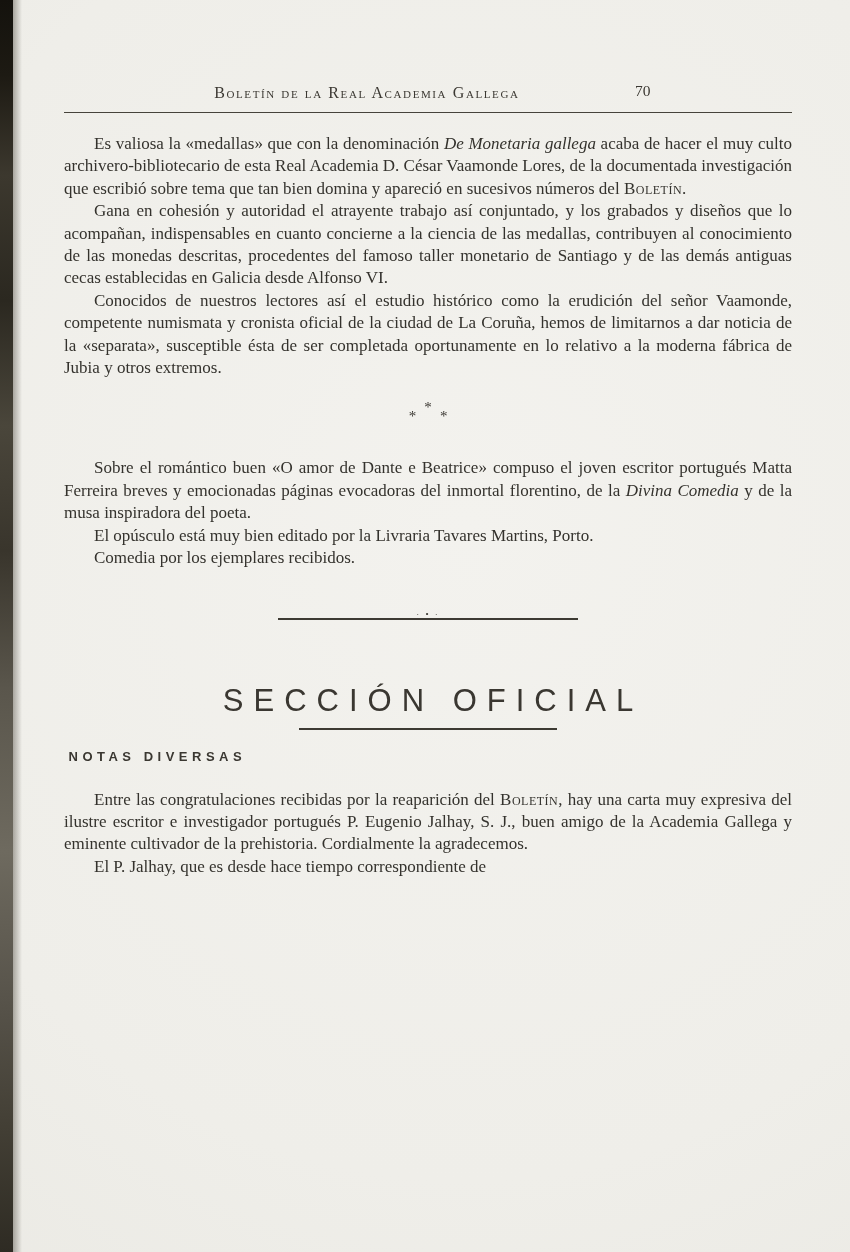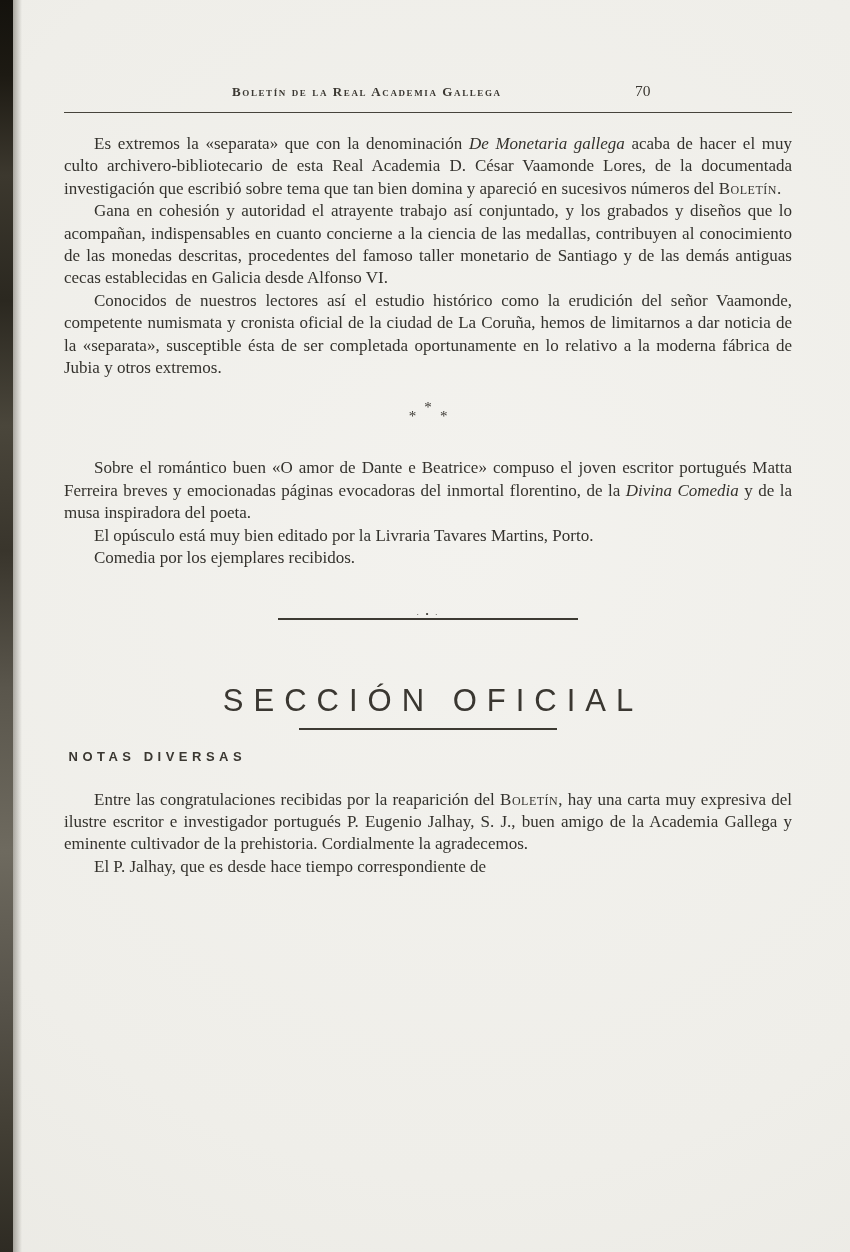--- a/index.html
+++ b/index.html
@@ -20,21 +20,21 @@
   }
   .scan-edge::after{
     content:"";position:absolute;right:-9px;top:0;bottom:0;width:9px;
     background:linear-gradient(90deg, rgba(62,57,46,.40), rgba(62,57,46,0));
   }
   .content{position:absolute;left:64px;right:58px;top:0;padding-top:84px;}
 
   .header{position:relative;height:20px;}
   .running-title{
     position:absolute;left:41.6%;transform:translateX(-50%);
-    font-weight:bold;font-size:13px;letter-spacing:1.6px;
+    font-weight:normal;font-size:16px;letter-spacing:1.6px;
     font-variant:small-caps;white-space:nowrap;color:#3b3832;
   }
   .page-number{position:absolute;left:571px;top:-2px;font-size:15.5px;color:#3b3832;}
   .header-rule{margin-top:8px;border-top:1.6px solid #46433b;height:0;}
 
   .body-text{margin-top:20px;}
   .body-text p{
     margin:0;text-indent:30px;text-align:justify;
     font-size:17px;line-height:22.4px;color:#34322d;
   }
@@ -79,21 +79,21 @@
 
   <div class="content">
 
     <div class="header">
       <span class="running-title">Boletín de la Real Academia Gallega</span>
       <span class="page-number">70</span>
     </div>
     <div class="header-rule"></div>
 
     <div class="body-text">
-      <p><span>Es extremos la «separata» que con la denominación </span><span class="seg-i">De Monetaria gallega</span><span> acaba de hacer el muy culto archivero-bibliotecario de esta Real Academia D. César Vaamonde Lores, de la documentada investigación que escribió sobre tema que tan bien domina y apareció en sucesivos números del </span><span class="seg-sc">Boletín</span><span>.</span></p>
+      <p><span>Es valiosa la «medallas» que con la denominación </span><span class="seg-i">De Monetaria gallega</span><span> acaba de hacer el muy culto archivero-bibliotecario de esta Real Academia D. César Vaamonde Lores, de la documentada investigación que escribió sobre tema que tan bien domina y apareció en sucesivos números del </span><span class="seg-sc">Boletín</span><span>.</span></p>
       <p><span>Gana en cohesión y autoridad el atrayente trabajo así conjuntado, y los grabados y diseños que lo acompañan, indispensables en cuanto concierne a la ciencia de las medallas, contribuyen al conocimiento de las monedas descritas, procedentes del famoso taller monetario de Santiago y de las demás antiguas cecas establecidas en Galicia desde Alfonso VI.</span></p>
       <p><span>Conocidos de nuestros lectores así el estudio histórico como la erudición del señor Vaamonde, competente numismata y cronista oficial de la ciudad de La Coruña, hemos de limitarnos a dar noticia de la «separata», susceptible ésta de ser completada oportunamente en lo relativo a la moderna fábrica de Jubia y otros extremos.</span></p>
     </div>
 
     <div class="asterism">
       <span class="row1">*</span>
       <span class="row2">* *</span>
     </div>
 
     <div class="body-text sep2">

